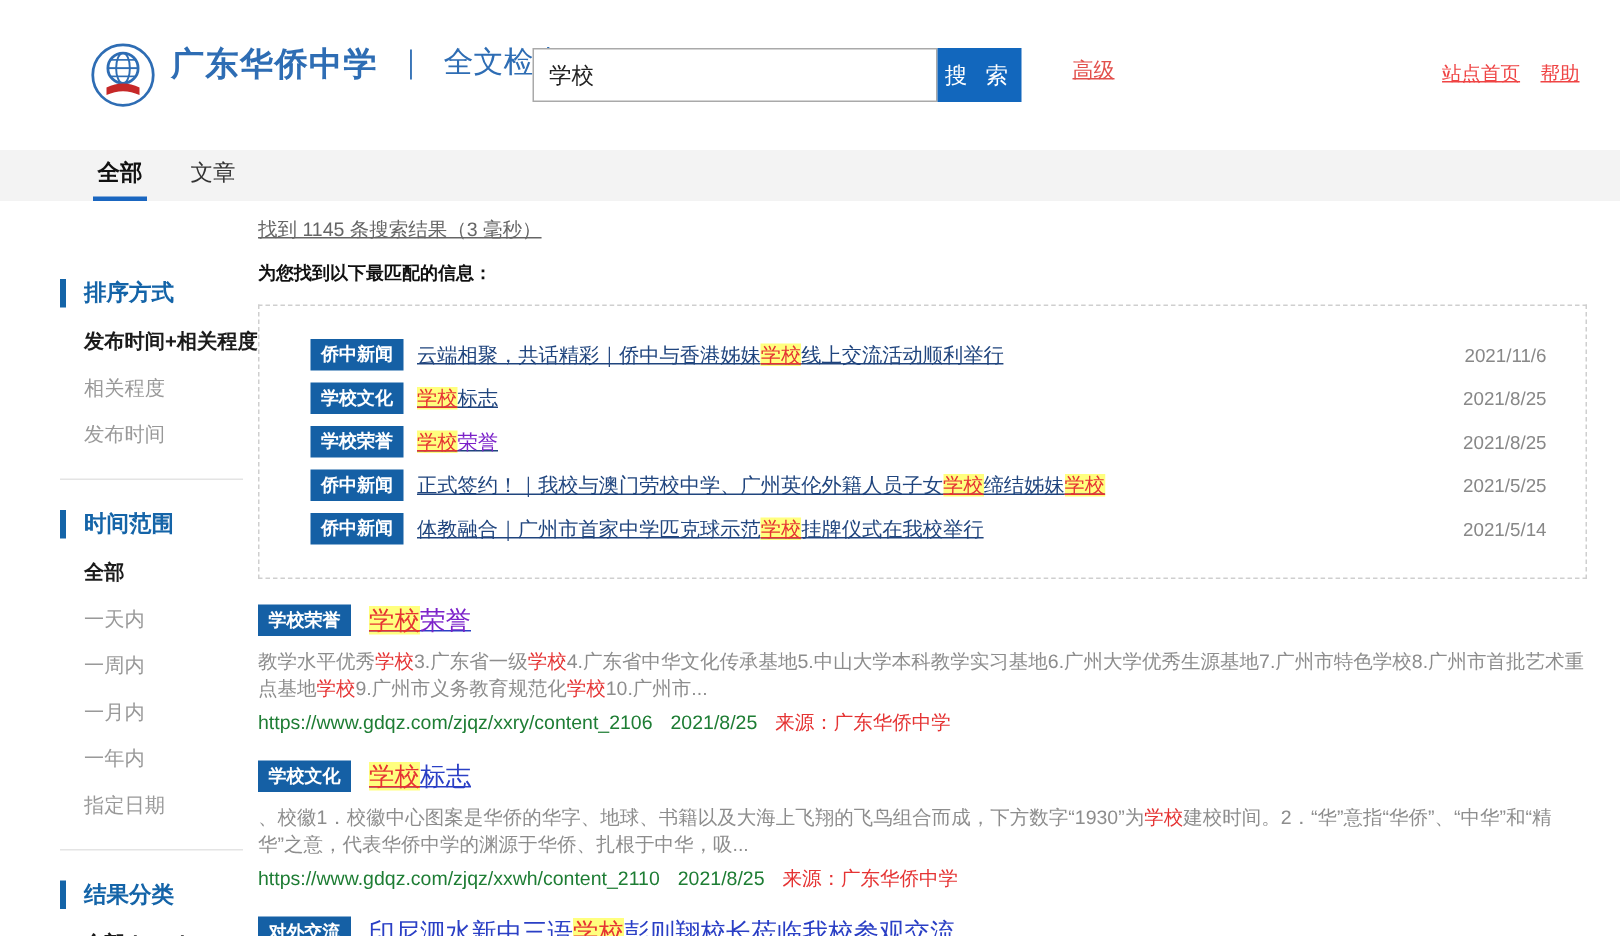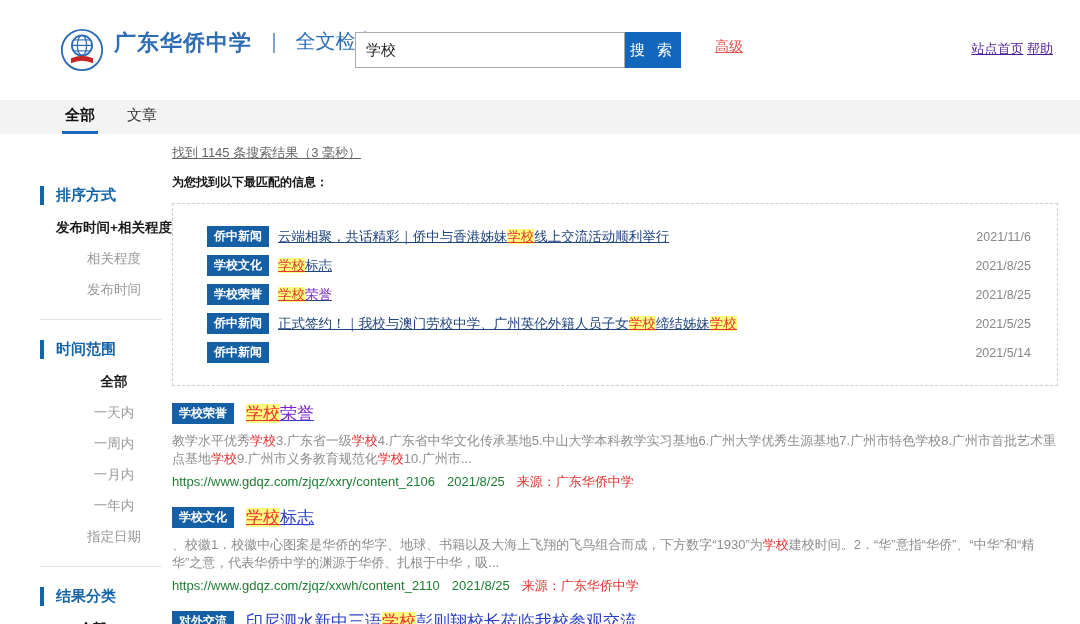--- a/index.html
+++ b/index.html
@@ -15,34 +15,34 @@
   .brand-sub { font-size:20px; color:#2e6db4; }
   .search-input { position:absolute; left:355px; top:32px; width:270px; height:36px;
     border:1px solid #a9a9a9; padding:0 10px; font-size:15px; color:#222; outline:none;
     font-family:inherit; }
   .search-btn { position:absolute; left:625px; top:32px; width:56px; height:36px;
     background:#1267bd; color:#fff; border:none; font-size:15px; letter-spacing:4px;
     cursor:pointer; font-family:inherit; }
   .adv-link { position:absolute; left:715px; top:38px; font-size:14px; color:#e2504c;
     text-decoration:underline; cursor:pointer; }
   .top-links { position:absolute; right:27px; top:40px; font-size:13px; }
-  .top-links a { color:#4c1d95; text-decoration:underline; cursor:pointer; }
+  .top-links a { color:#ef4444; text-decoration:underline; margin-left:10px; cursor:pointer; }
 
   
   .tabs { display:flex; gap:26px; padding-left:62px; background:#f3f3f3; height:34px; }
   .tab { display:flex; align-items:center; font-size:15px; color:#333;
     border-bottom:3px solid transparent; padding:0 3px; cursor:pointer; }
   .tab.active { font-weight:bold; color:#111; border-bottom-color:#1a66c0; }
 
   
   .body { display:flex; }
   .sidebar { width:172px; padding:52px 0 0 40px; flex:none; }
   .sb-title { border-left:4px solid #1464a8; padding-left:12px; color:#1464a8;
     font-size:15px; font-weight:bold; margin-bottom:14px; }
-  .sb-item { padding-left:16px; margin:13px 0; font-size:13.5px; color:#999; cursor:pointer;text-align:center; }
+  .sb-item { padding-left:16px; margin:13px 0; font-size:13.5px; color:#999; cursor:pointer; }
   .sb-item.active { color:#1b1b1b; font-weight:bold; }
   .sb-divider { border-top:1px solid #e4e4e4; margin:20px 10px 20px 0; }
 
   .main { flex:1; padding:8px 22px 0 0; }
   .summary { color:#666; font-size:13px; margin:2px 0 12px;text-decoration:underline; }
   .heading { font-size:12px; font-weight:bold; color:#111; margin:0 0 12px; }
 
   
   .top-box { border:1px dashed #cfcfcf; padding:14px 26px 14px 34px; margin-bottom:16px; }
   .match-row { display:flex; align-items:center; margin:8px 0; font-size:13.5px; }
@@ -143,20 +143,21 @@
             <a class="match-link"><span class="hl">学校</span><span class="visited">荣誉</span></a>
             <span class="match-date">2021/8/25</span>
           </div>
           <div class="match-row">
             <span class="badge">侨中新闻</span>
             <a class="match-link"><span>正式签约！｜我校与澳门劳校中学、广州英伦外籍人员子女</span><span class="hl">学校</span><span>缔结姊妹</span><span class="hl">学校</span></a>
             <span class="match-date">2021/5/25</span>
           </div>
           <div class="match-row">
             <span class="badge">侨中新闻</span>
+            <a class="match-link"><span>体教融合｜广州市首家中学匹克球示范</span><span class="hl">学校</span><span>挂牌仪式在我校举行</span></a>
             <span class="match-date">2021/5/14</span>
           </div>
         </div>
       <div id="results">
           <div class="result">
             <div class="result-head">
               <span class="badge">学校荣誉</span>
               <a class="result-title"><span class="hl">学校</span><span class="visited">荣誉</span></a>
             </div>
             <div class="snippet"><span>教学水平优秀</span><span class="kw">学校</span><span>3.广东省一级</span><span class="kw">学校</span><span>4.广东省中华文化传承基地5.中山大学本科教学实习基地6.广州大学优秀生源基地7.广州市特色学校8.广州市首批艺术重点基地</span><span class="kw">学校</span><span>9.广州市义务教育规范化</span><span class="kw">学校</span><span>10.广州市...</span></div>

